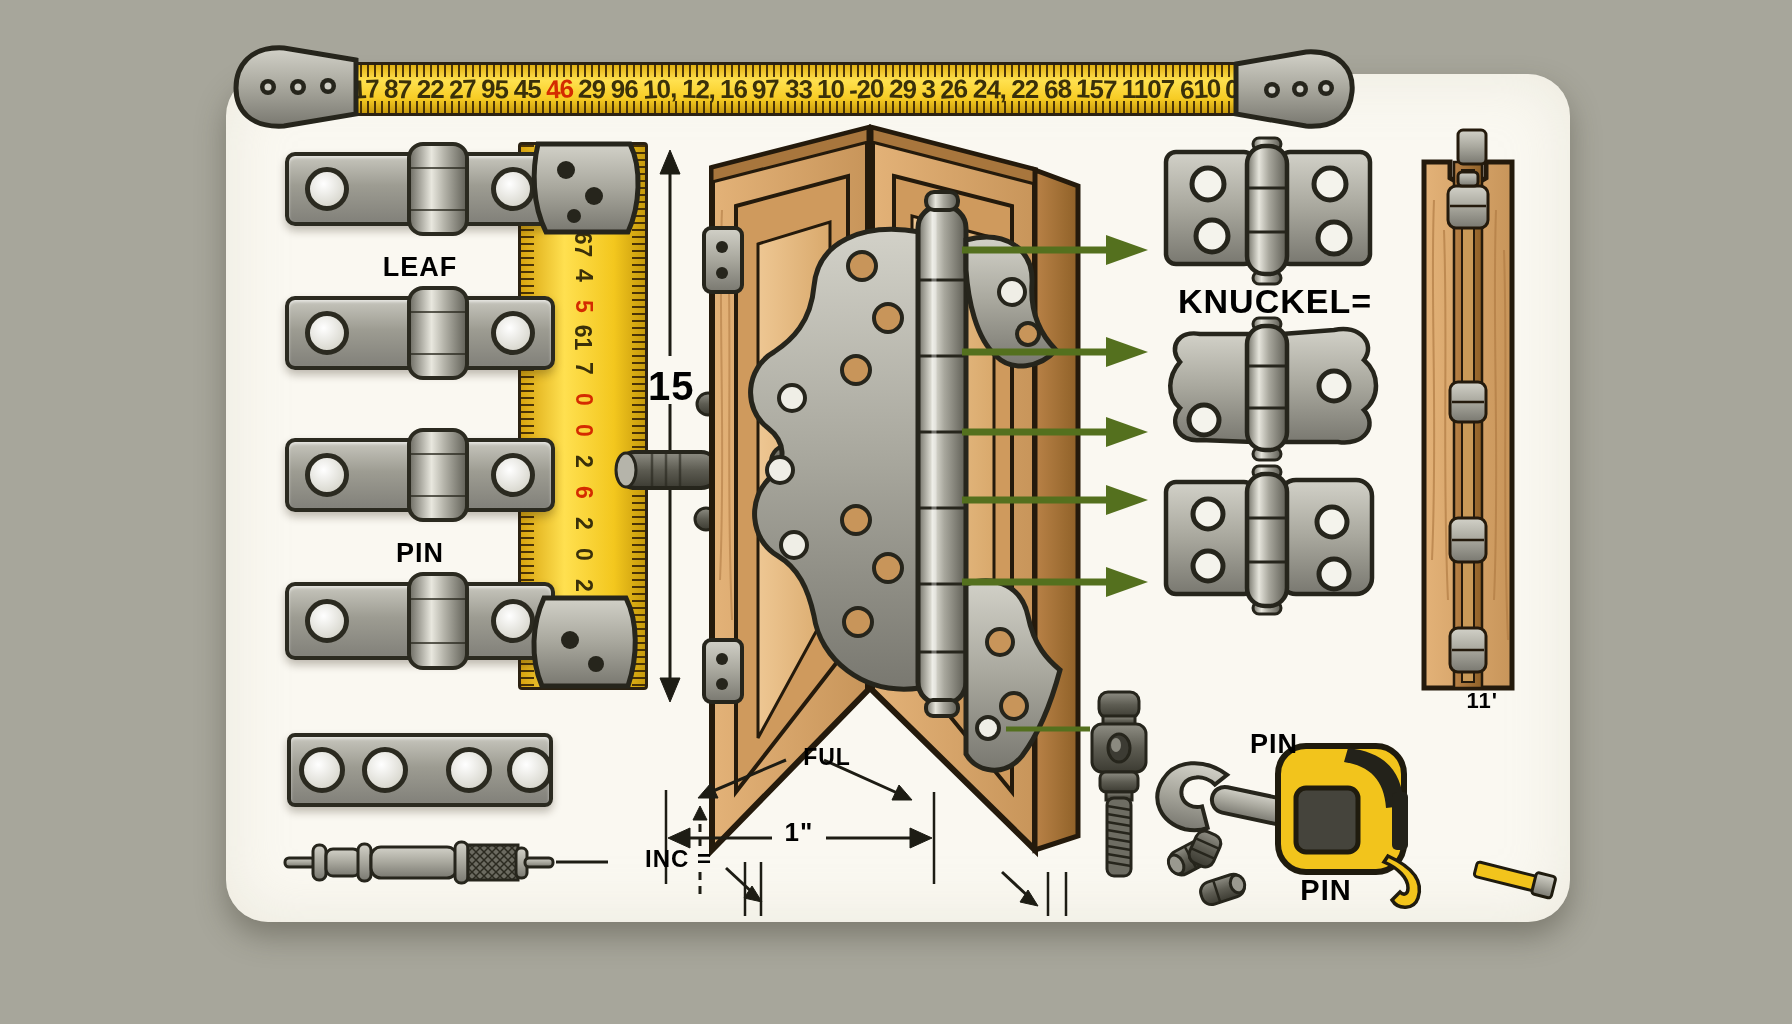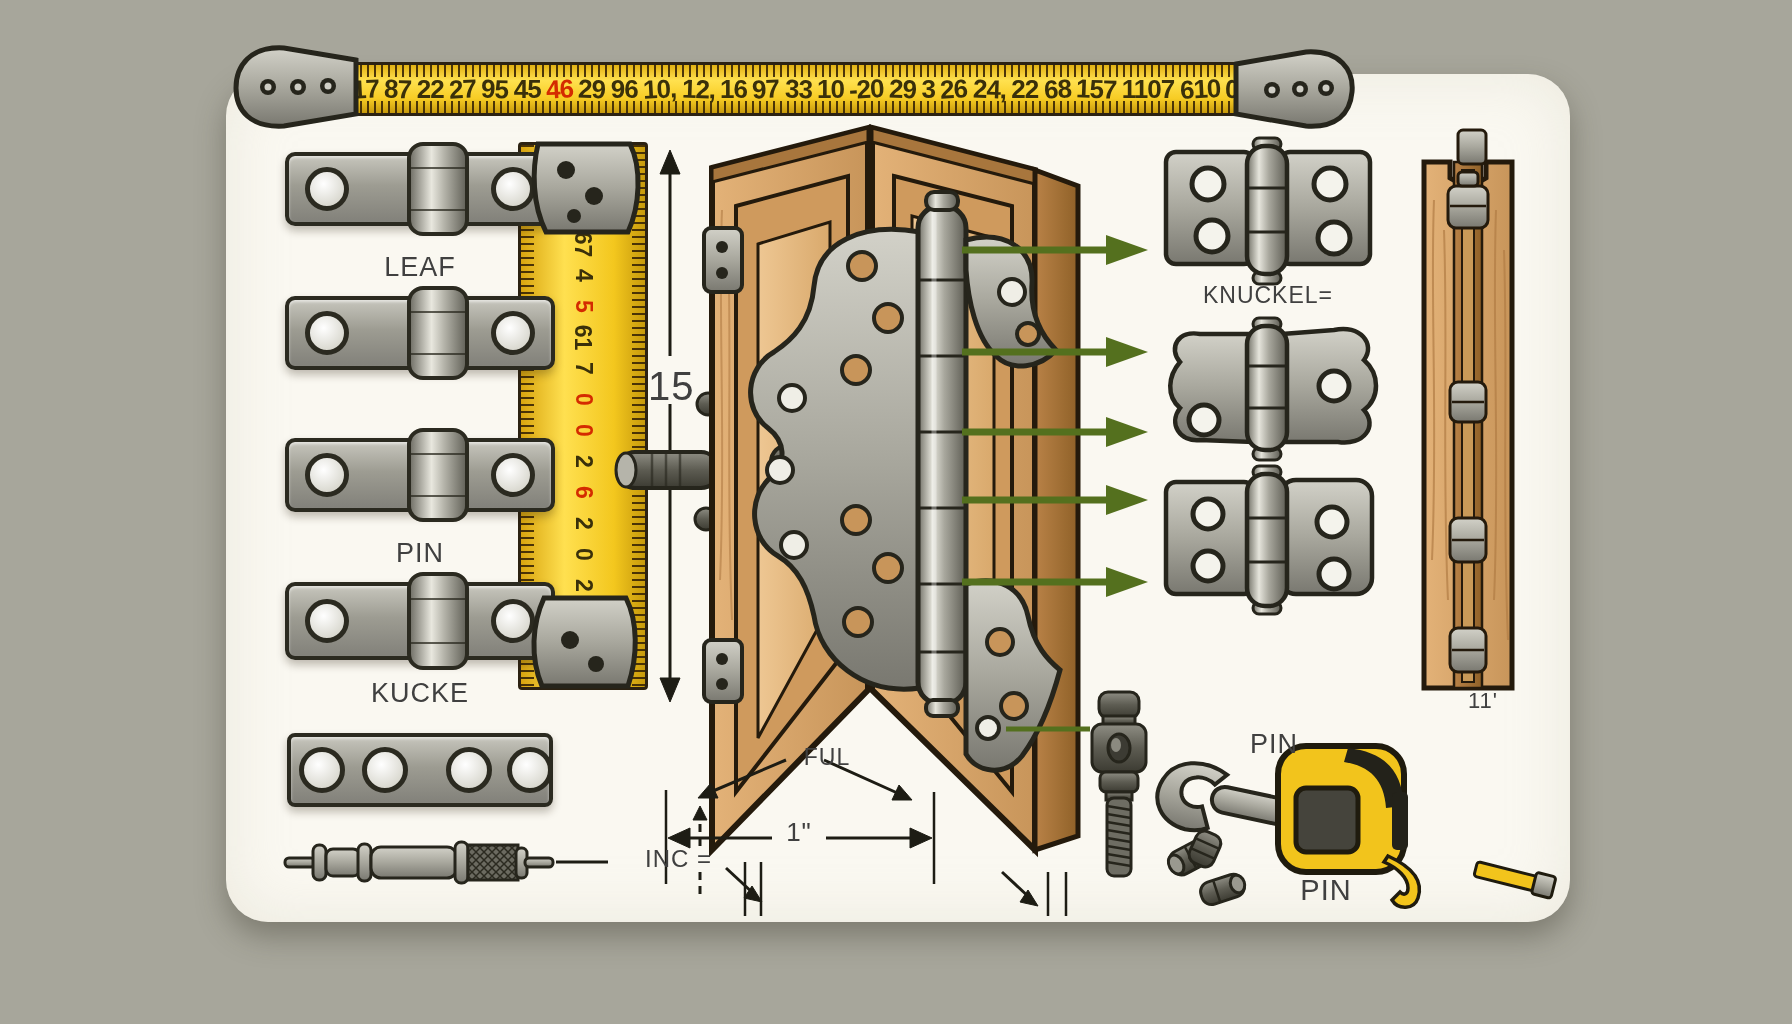--- a/index.html
+++ b/index.html
@@ -43,21 +43,21 @@
        background:linear-gradient(180deg,transparent 0 24%,rgba(43,42,32,.75) 24% 26.5%,transparent 26.5% 73%,rgba(43,42,32,.75) 73% 75.5%,transparent 75.5%),
                   linear-gradient(90deg,#75746b,#e8e7de 38%,#b3b2a8 62%,#67665d);}
   .plate{position:absolute;left:287px;top:733px;width:266px;height:74px;z-index:4;box-sizing:border-box;
          background:linear-gradient(180deg,#c6c5bc,#9d9c92 45%,#82817a);
          border:4px solid #2b2a20;border-radius:8px;
          box-shadow:0 5px 9px rgba(40,30,10,.28), inset 0 2px 3px rgba(255,255,255,.55);}
   .plate .hole{width:36px;height:36px;}
   .p1{left:8px}.p2{left:71px}.p3{left:155px}.p4{left:216px}
   
   .art{position:absolute;left:0;top:0;z-index:6;pointer-events:none;}
-  .lbl{position:absolute;z-index:9;font-weight:normal;color:#404040;text-align:center;letter-spacing:1px;}
+  .lbl{position:absolute;z-index:9;font-weight:bold;color:#000000;text-align:center;letter-spacing:1px;}
 </style>
 </head>
 <body>
 
 <div class="stage">
   <div class="card"></div>
 
   <div class="tape-h">
     <div class="ticks top"></div>
     <div class="ticks bottom"></div>
@@ -430,22 +430,21 @@
       <path d="M745,862 V916 M761,862 V916 M1048,872 V916 M1066,872 V916" stroke-width="2.5" fill="none"></path>
       <path d="M726,868 L754,894" stroke-width="3" fill="none"></path>
       <polygon points="762,902 744,898 752,886"></polygon>
       <path d="M1002,872 L1030,898" stroke-width="3" fill="none"></path>
       <polygon points="1038,906 1020,902 1028,890"></polygon>
     </g>
   </svg>
 
   <div class="lbl" style="left:300px;top:252px;width:240px;font-size:27px">LEAF</div>
   <div class="lbl" style="left:300px;top:538px;width:240px;font-size:27px">PIN</div>
-  <div class="lbl" style="left:300px;top:678px;width:240px;font-size:27px">KUCKE</div>
   <div class="lbl" style="left:612px;top:845px;width:100px;font-size:24px;text-align:right">INC =</div>
   <div class="lbl" style="left:648px;top:364px;width:46px;font-size:40px">15</div>
-  <div class="lbl" style="left:1178px;top:282px;width:180px;font-size:23px">KNUCKEL=</div>
+  <div class="lbl" style="left:1178px;top:282px;width:180px;font-size:34px">KNUCKEL=</div>
   <div class="lbl" style="left:1236px;top:729px;width:76px;font-size:27px">PIN</div>
   <div class="lbl" style="left:1288px;top:874px;width:76px;font-size:29px">PIN</div>
   <div class="lbl" style="left:792px;top:744px;width:70px;font-size:23px">FUL</div>
   <div class="lbl" style="left:772px;top:817px;width:54px;font-size:26px">1"</div>
   <div class="lbl" style="left:1428px;top:688px;width:70px;font-size:22px;text-align:right">11'</div>
 </div>
 
 </body></html>

